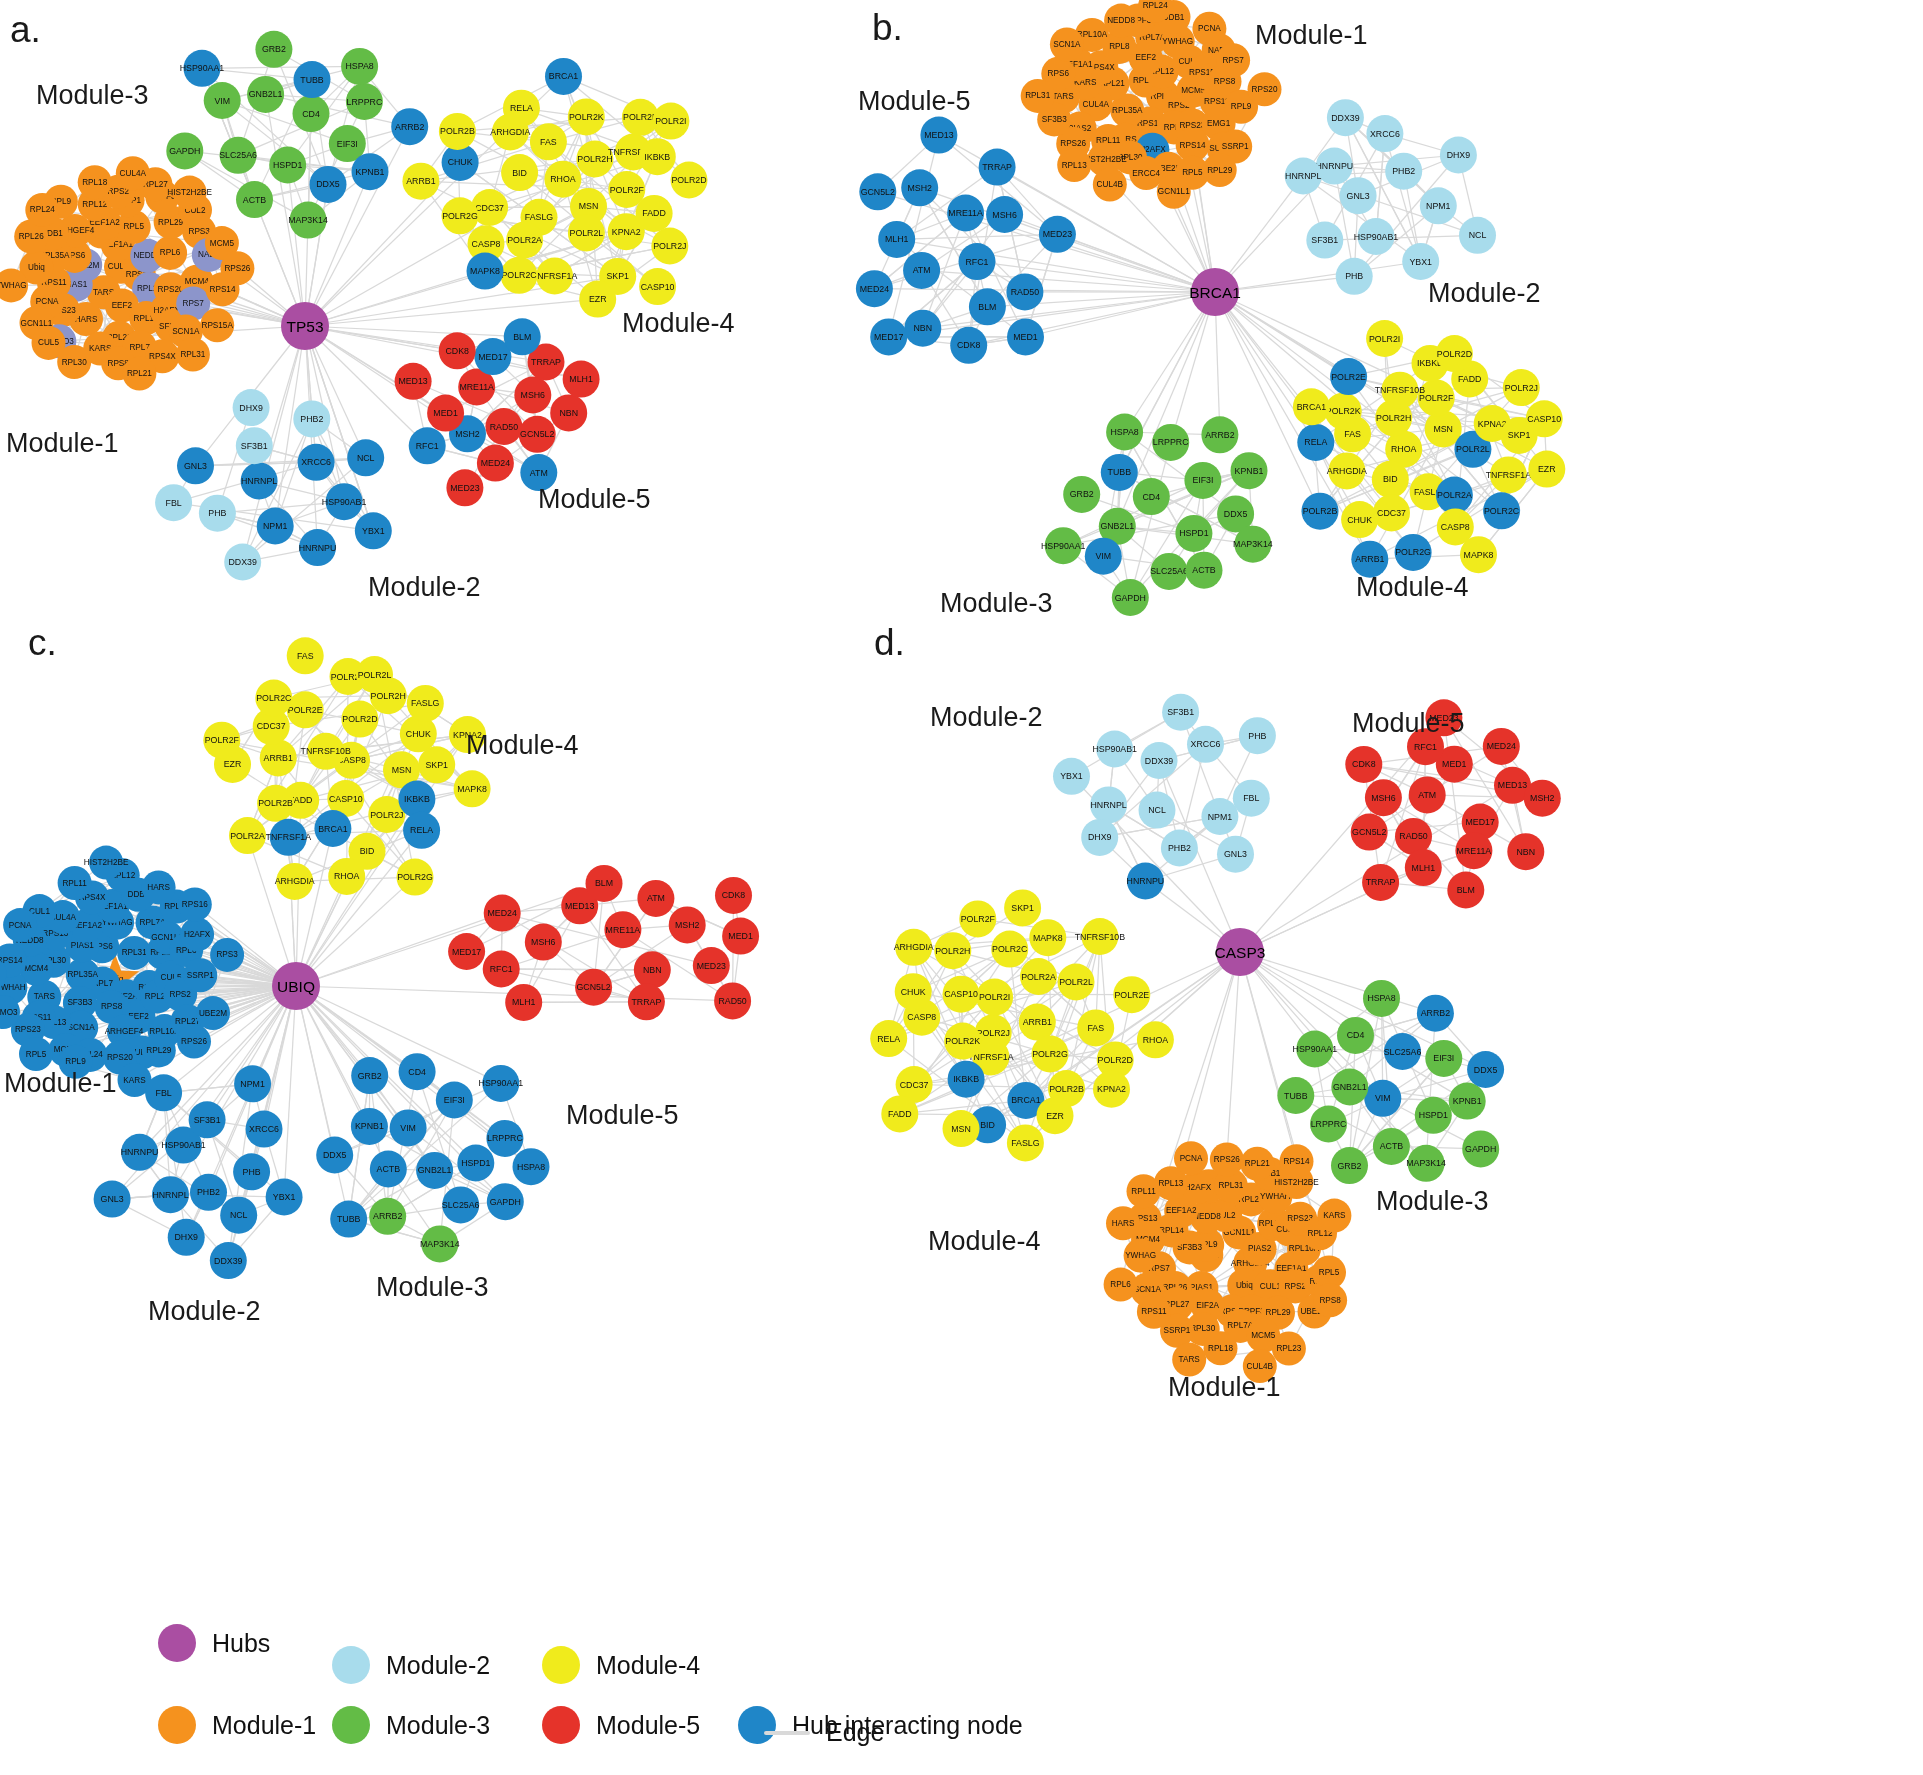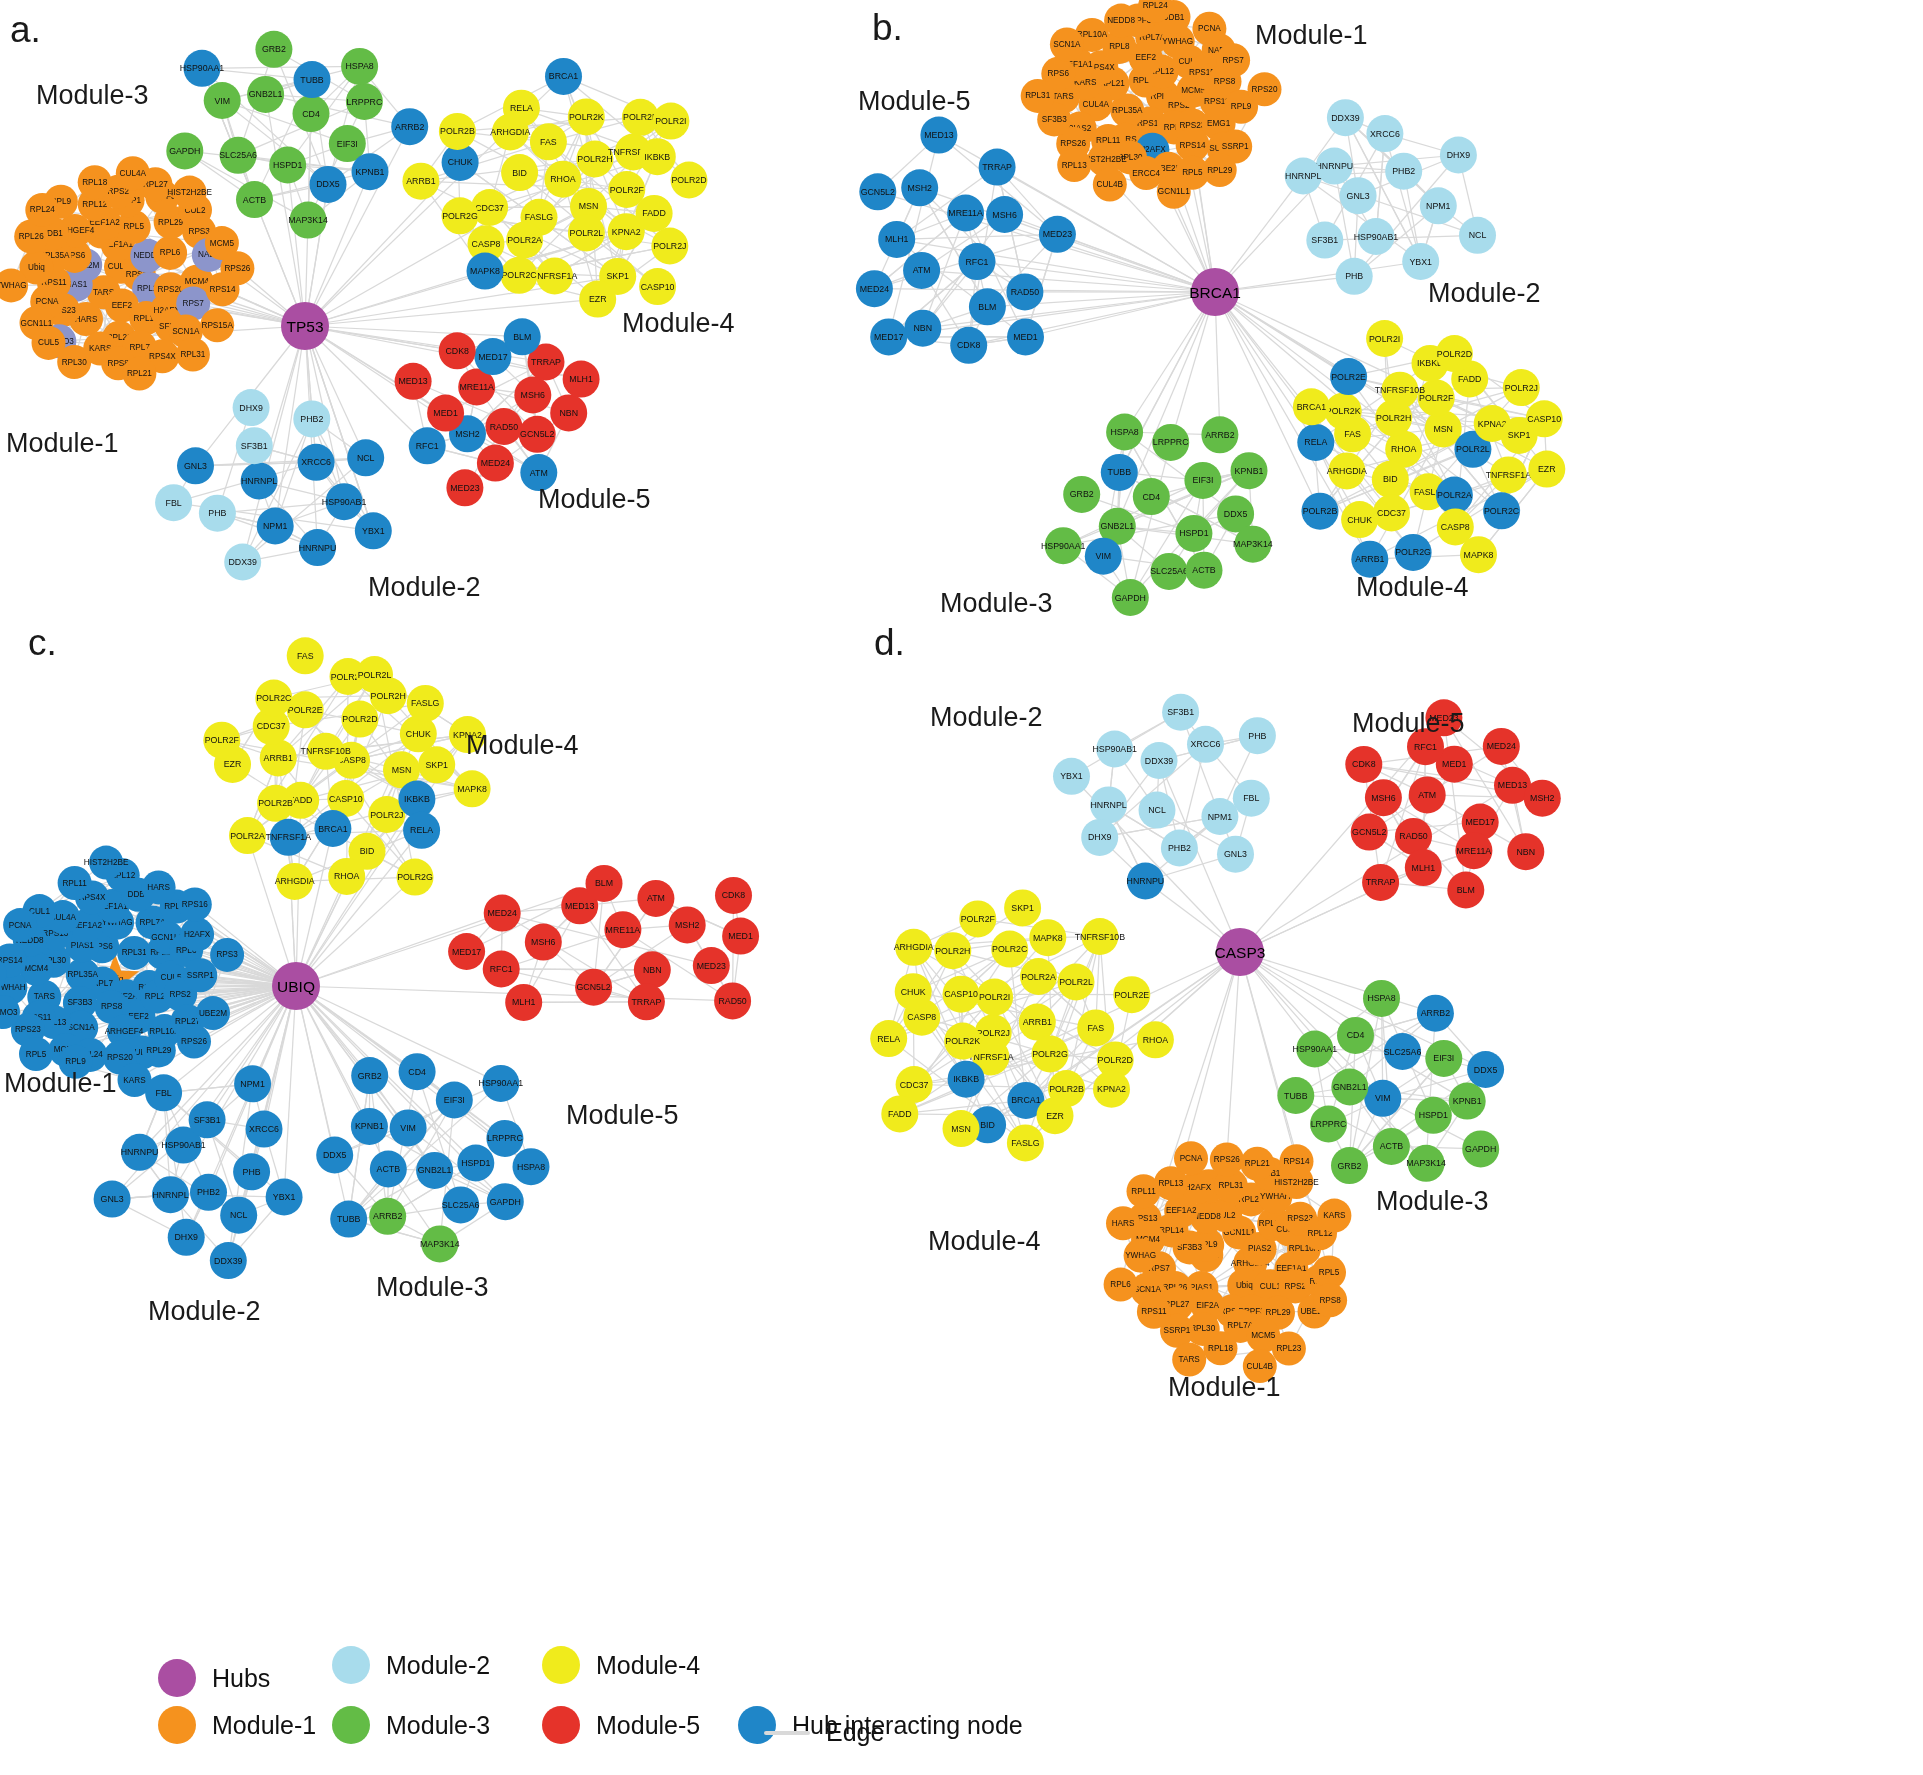--- a/index.html
+++ b/index.html
@@ -8,21 +8,21 @@
   #net{position:absolute;left:0;top:0;}
   svg{font-family:"Liberation Sans",sans-serif;}
   .panel-letter{font-size:37px;fill:#1a1a1a;}
   .module-label{font-size:27px;fill:#1a1a1a;}
   .hub-label{font-size:15.5px;fill:#000;}
   .node-label{fill:#111111;}
   .legend-item{position:absolute;display:flex;align-items:center;gap:16px;}
   .swatch{width:38px;height:38px;border-radius:50%;flex:0 0 auto;}
   .swatch-line{width:46px;height:4px;border-radius:2px;flex:0 0 auto;}
   .legend-label{font-size:25px;color:#111111;white-space:nowrap;}
-  .li-0{left:158px;top:1659px}.li-1{left:332px;top:1646px}
+  .li-0{left:158px;top:1624px}.li-1{left:332px;top:1646px}
   .li-2{left:542px;top:1646px}.li-3{left:738px;top:1706px}
   .li-4{left:158px;top:1706px}.li-5{left:332px;top:1706px}
   .li-6{left:542px;top:1706px}.li-7{left:764px;top:1718px}
 </style>
 </head>
 <body>
 
 <div id="figure">
   <svg id="net" width="1923" height="1775" viewBox="0 0 1923 1775">
       <g>

